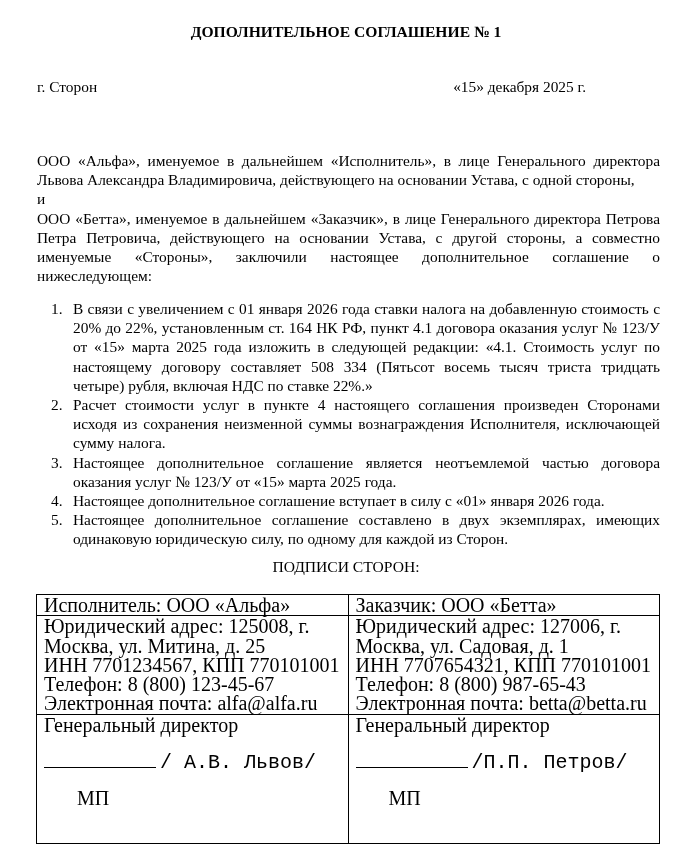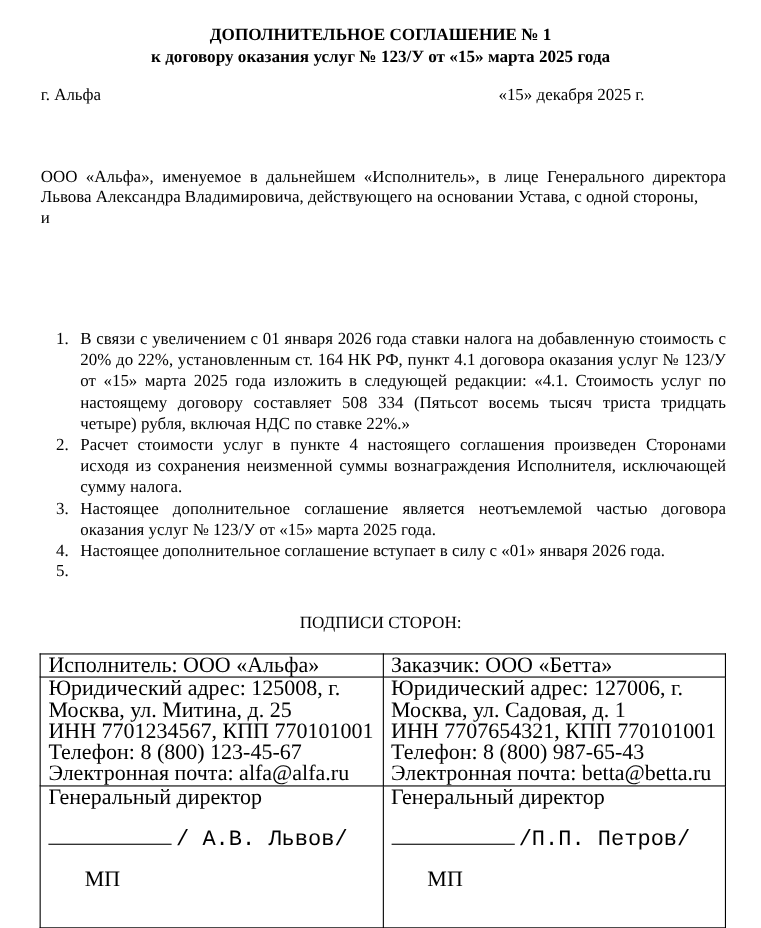--- a/index.html
+++ b/index.html
@@ -46,29 +46,29 @@
       height: 14px; vertical-align: baseline; margin-right: 4px;
     }
     .mp { display: block; margin-top: 17px; padding-left: 33px; }
   </style>
 </head>
 <body>
 
 <div class="page">
   <div class="title">
     <span class="l2">ДОПОЛНИТЕЛЬНОЕ СОГЛАШЕНИЕ № 1</span>
-    <span class="l2">к договору оказания услуг № 123/У от «15» марта 2025 года</span>
   </div>
 
-  <div class="city">г. Альфа</div>
+  <div class="city">г. Сторон</div>
   <div class="date">«15» декабря 2025 г.</div>
 
   <div class="preamble">
     <p>ООО «Альфа», именуемое в дальнейшем «Исполнитель», в лице Генерального директора Львова Александра Владимировича, действующего на основании Устава, с одной стороны,</p>
     <p>и</p>
+    <p>ООО «Бетта», именуемое в дальнейшем «Заказчик», в лице Генерального директора Петрова Петра Петровича, действующего на основании Устава, с другой стороны, а совместно именуемые «Стороны», заключили настоящее дополнительное соглашение о нижеследующем:</p>
   </div>
 
   <ol class="items">
     <li>
       <span class="num">1.</span>
       <span>В связи с увеличением с 01 января 2026 года ставки налога на добавленную стоимость с 20% до 22%, установленным ст. 164 НК РФ, пункт 4.1 договора оказания услуг № 123/У от «15» марта 2025 года изложить в следующей редакции: «4.1. Стоимость услуг по настоящему договору составляет 508 334 (Пятьсот восемь тысяч триста тридцать четыре) рубля, включая НДС по ставке 22%.»</span>
     </li>
     <li>
       <span class="num">2.</span>
       <span>Расчет стоимости услуг в пункте 4 настоящего соглашения произведен Сторонами исходя из сохранения неизменной суммы вознаграждения Исполнителя, исключающей сумму налога.</span>
@@ -76,20 +76,21 @@
     <li>
       <span class="num">3.</span>
       <span>Настоящее дополнительное соглашение является неотъемлемой частью договора оказания услуг № 123/У от «15» марта 2025 года.</span>
     </li>
     <li>
       <span class="num">4.</span>
       <span>Настоящее дополнительное соглашение вступает в силу с «01» января 2026 года.</span>
     </li>
     <li>
       <span class="num">5.</span>
+      <span>Настоящее дополнительное соглашение составлено в двух экземплярах, имеющих одинаковую юридическую силу, по одному для каждой из Сторон.</span>
     </li>
   </ol>
 
   <div class="sig-title">ПОДПИСИ СТОРОН:</div>
 
   <table class="sig">
     <tbody>
         <tr>
       <td>Исполнитель: ООО «Альфа»</td>
       <td>Заказчик: ООО «Бетта»</td>

